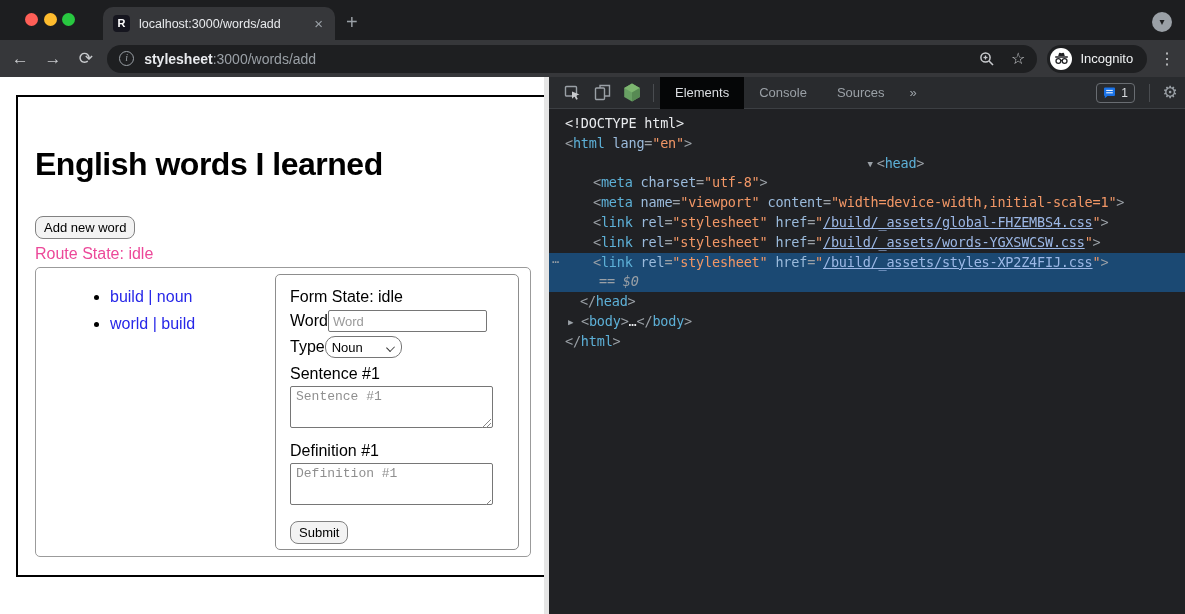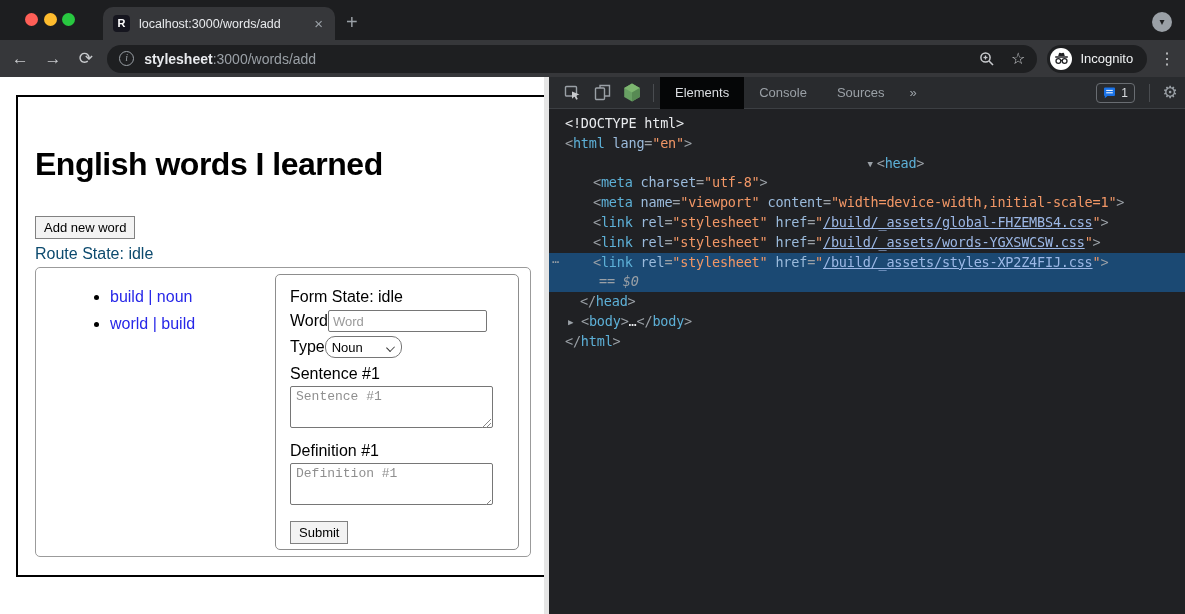--- a/index.html
+++ b/index.html
@@ -61,25 +61,25 @@
 
   
   .webpage { position:absolute; left:0; top:77px; width:566px; height:537px; background:#fff; }
   .page-box {
     position:absolute; left:16px; top:95px; width:532px; height:482px;
     border:2px solid #000; background:#fff; padding:0 17px; top:18px; left:16px;
   }
   h1.page-title { font-size:32px; line-height:38px; margin:48px 0 0 0; color:#000; font-weight:bold; letter-spacing:-0.5px; }
   .btn {
     font-family:"Liberation Sans",sans-serif; font-size:13px; color:#000;
-    background:#f3f3f3; border:1px solid #818181; border-radius:0; padding:3px 8px;
+    background:#f3f3f3; border:1px solid #818181; border-radius:8px; padding:3px 8px;
     display:inline-block;
   }
   .add-btn { margin-top:33px; }
-  .route-state { font-size:16px; margin-top:6px; color:#0c4a6e; }
+  .route-state { font-size:16px; margin-top:6px; color:#ec4899; }
   .list-box {
     position:relative; margin-top:4px; width:496px; height:290px;
     border:1px solid #9b9b9b; border-radius:5px; background:#fff;
   }
   .word-list { position:absolute; left:46px; top:20px; margin:0; padding-left:28px; }
   .word-list li { font-size:16px; margin-bottom:9px; color:#000; }
   .word-list a { color:#2727e8; text-decoration:none; }
   .form-box {
     position:absolute; left:239px; top:6px; width:244px; height:276px;
     border:1px solid #8d8d8d; border-radius:5px; background:#fff; padding:13px 14px;

